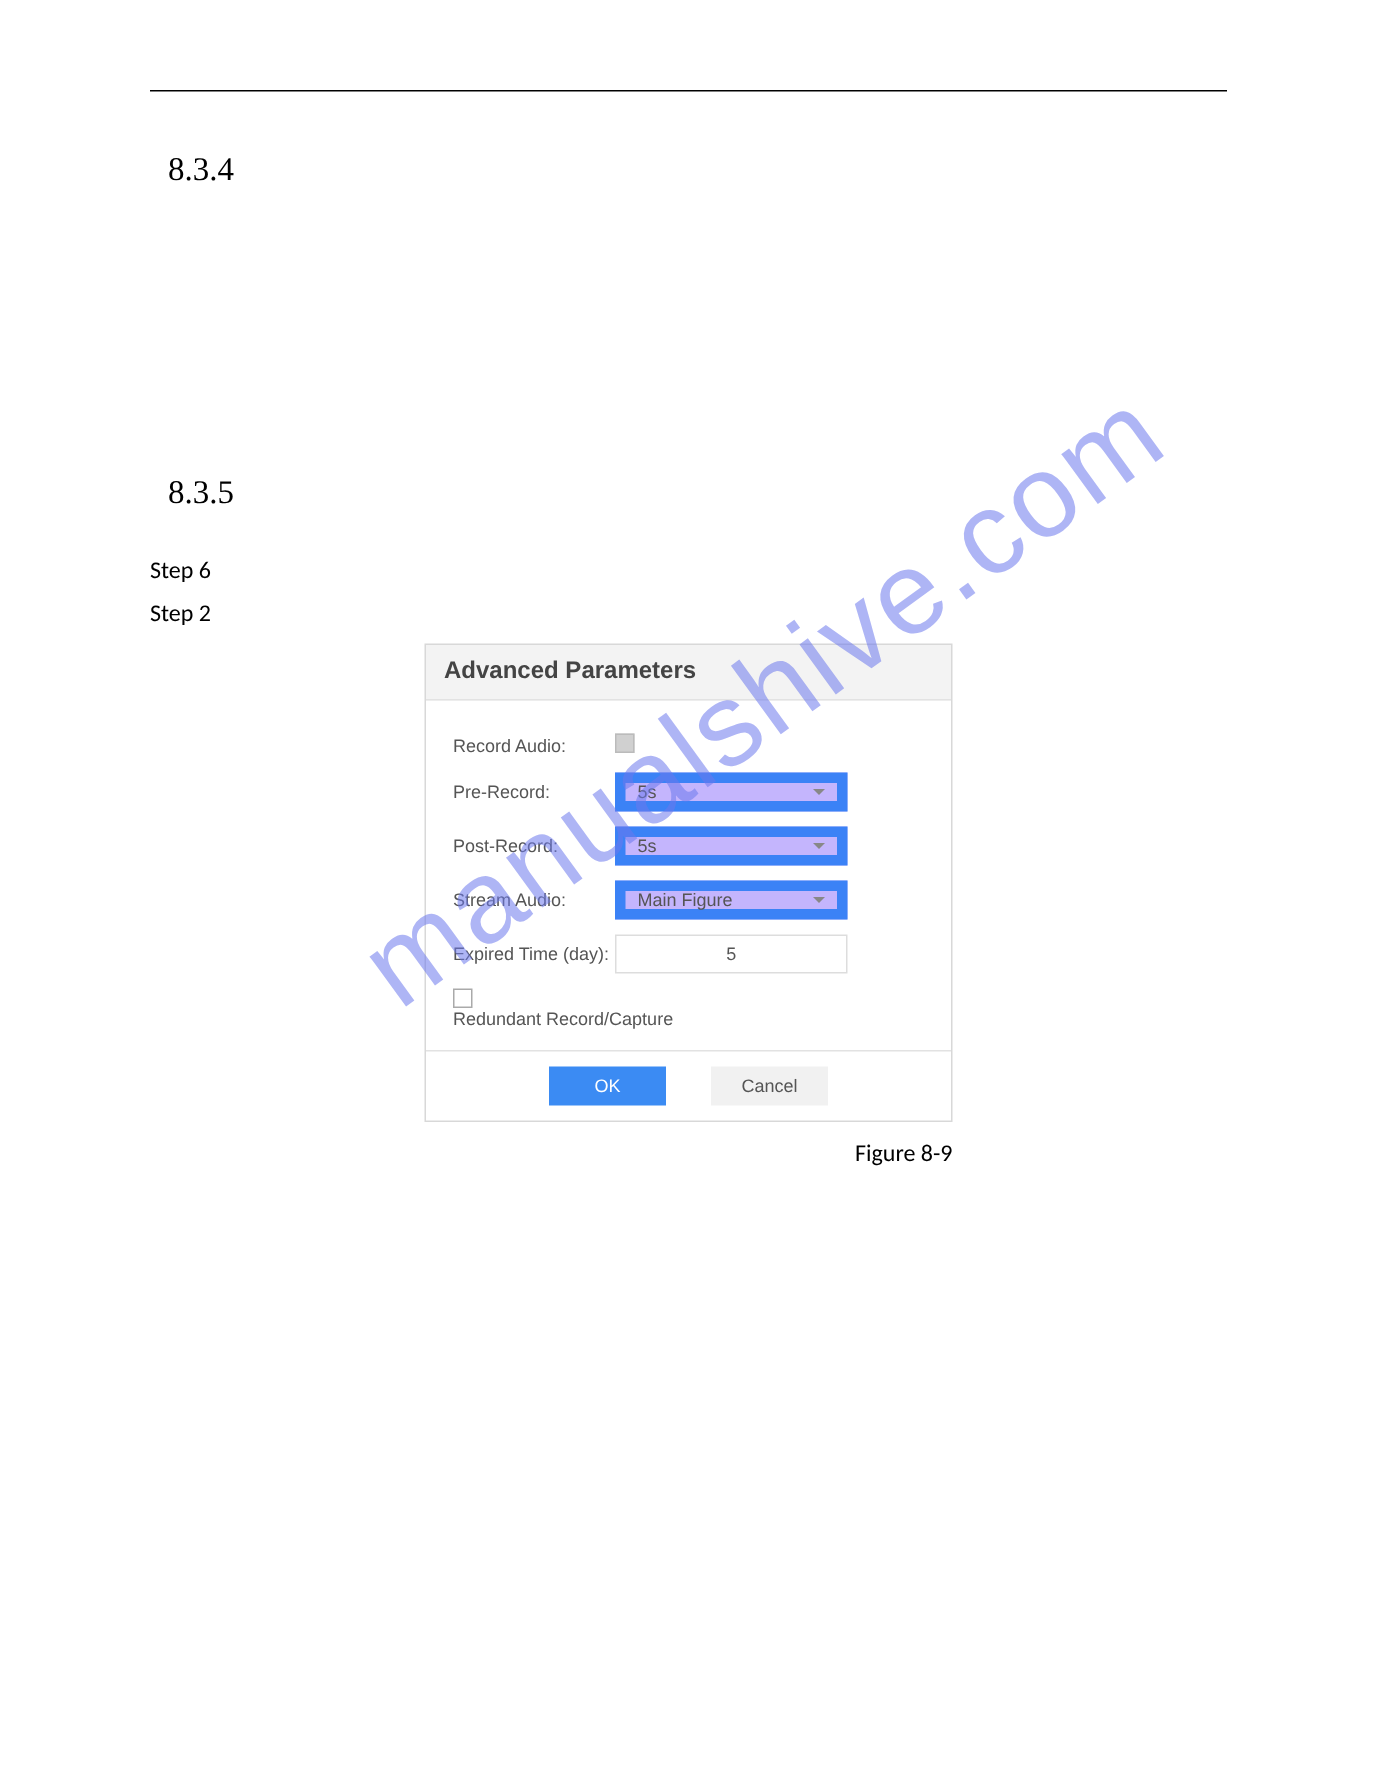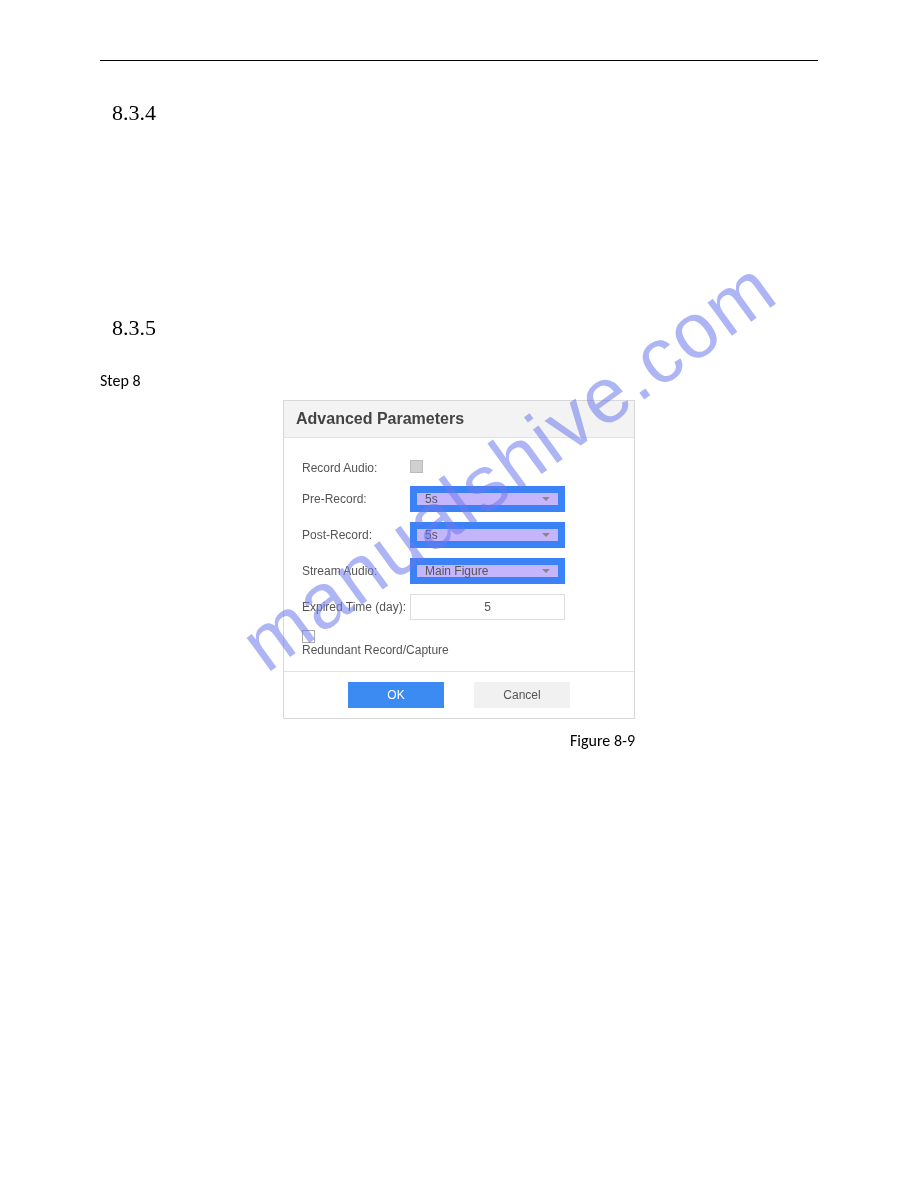--- a/index.html
+++ b/index.html
@@ -114,21 +114,21 @@
     background: #fff;
   }
   .dialog-footer {
     border-top: 1px solid #e2e2e2;
     padding: 10px 14px;
     display: flex;
     justify-content: center;
     gap: 30px;
   }
   .btn {
-    width: 96px;
+    width: 78px;
     height: 26px;
     font-size: 12px;
     display: flex;
     align-items: center;
     justify-content: center;
     cursor: pointer;
   }
   .btn-primary {
     background: #3b8bf3;
     color: #fff;
@@ -163,21 +163,22 @@
 
 <div class="page">
   <hr class="hr">
 
   <div class="heading indent">8.3.4</div>
 
   <div class="spacer834"></div>
 
   <div class="heading indent">8.3.5</div>
 
-  <div class="step">Step 8</div>
+  <div class="step">Step 6</div>
+  <div class="step">Step 2</div>
 
   <div class="dialog-wrap">
     <div class="dialog">
       <div class="dialog-title">Advanced Parameters</div>
       <div class="dialog-body">
 
         <div class="row">
           <label class="lbl">Record Audio:</label>
           <div class="val">
             <span class="chk"></span>

